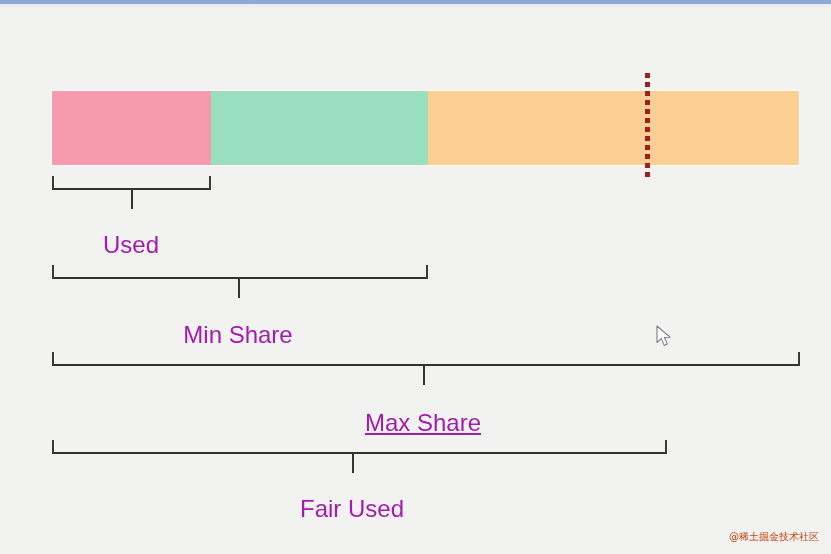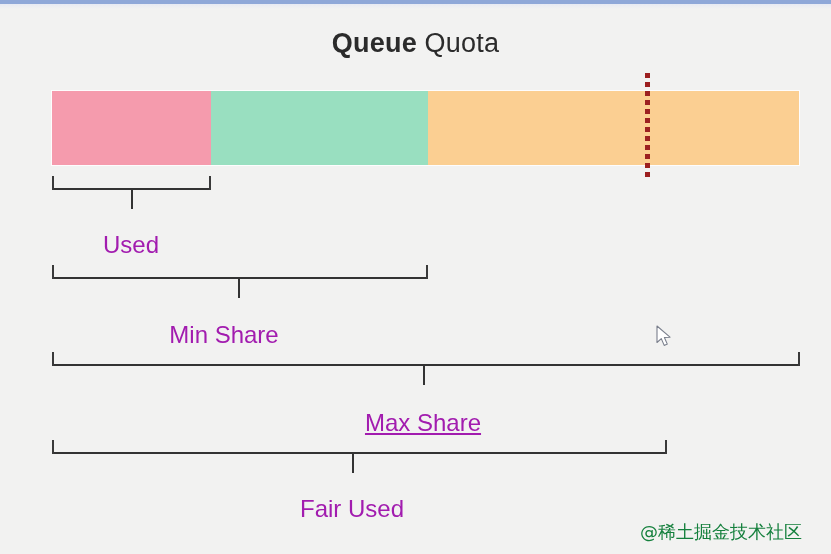--- a/index.html
+++ b/index.html
@@ -107,24 +107,24 @@
     position: absolute;
     font-size: 24px;
     color: #a21caf;
     white-space: nowrap;
     transform: translateX(-50%);
   }
 
   
   #watermark {
     position: absolute;
-    right: 29px;
+    right: 12px;
     bottom: 10px;
-    font-size: 18px;
-    color: #15803d;
+    font-size: 10px;
+    color: #c2410c;
     white-space: nowrap;
     font-family: "DejaVu Sans", sans-serif;
   }
 
   
   #cursor {
     position: absolute;
     left: 656px;
     top: 325px;
     width: 18px;
@@ -133,23 +133,20 @@
   }
 </style>
 </head>
 <body>
 
 <div id="stage">
 
   <div id="top-strip"></div>
   <div id="top-strip-shade"></div>
 
-  <div id="title">
-    <span class="t-strong">Queue</span><span class="t-light">&nbsp;</span><span class="t-light">Quota</span>
-  </div>
 
   <div id="quota-bar" style="left: 52px; top: 91px; width: 747px; height: 74px;">
       <div class="bar-seg" style="width: 159px; background: rgb(245, 155, 173);"></div>
       <div class="bar-seg" style="width: 217px; background: rgb(153, 223, 192);"></div>
       <div class="bar-seg" style="width: 371px; background: rgb(251, 207, 146);"></div>
     </div>
 
   <div id="fair-marker" style="left: 645px; top: 73px; height: 105px; background-image: linear-gradient(rgb(156, 32, 32) 0px, rgb(156, 32, 32) 5px, rgba(0, 0, 0, 0) 5px, rgba(0, 0, 0, 0) 9px);"></div>
 
   <div id="braces-layer">
@@ -159,21 +156,21 @@
         <div class="tick-right"></div>
         <div class="tick-mid" style="left: 79px;"></div>
       </div>
       <div class="brace-label" style="left: 131px; top: 231px;">Used</div>
       <div class="brace" style="left: 52px; top: 265px; width: 376px;">
         <div class="hline"></div>
         <div class="tick-left"></div>
         <div class="tick-right"></div>
         <div class="tick-mid" style="left: 186px;"></div>
       </div>
-      <div class="brace-label" style="left: 224px; top: 321px;">Min Share</div>
+      <div class="brace-label" style="left: 238px; top: 321px;">Min Share</div>
       <div class="brace" style="left: 52px; top: 352px; width: 748px;">
         <div class="hline"></div>
         <div class="tick-left"></div>
         <div class="tick-right"></div>
         <div class="tick-mid" style="left: 371px;"></div>
       </div>
       <div class="brace-label" style="left: 423px; top: 409px; text-decoration: underline;">Max Share</div>
       <div class="brace" style="left: 52px; top: 440px; width: 615px;">
         <div class="hline"></div>
         <div class="tick-left"></div>

